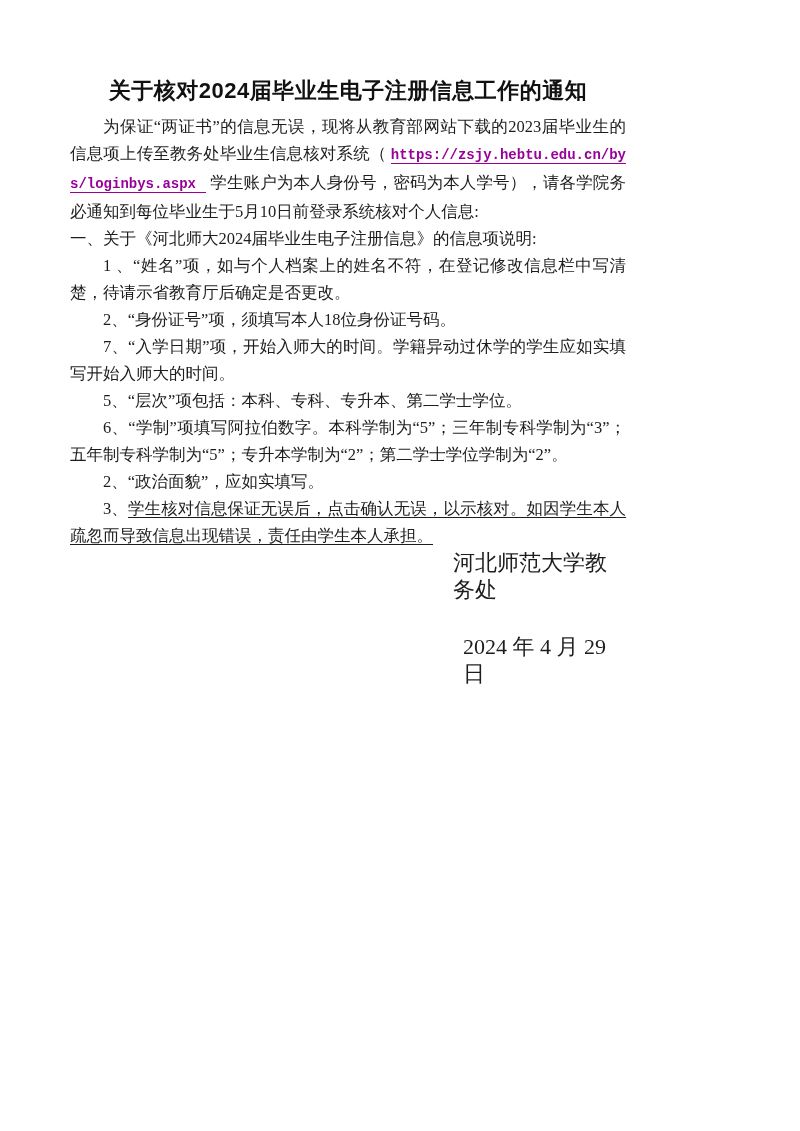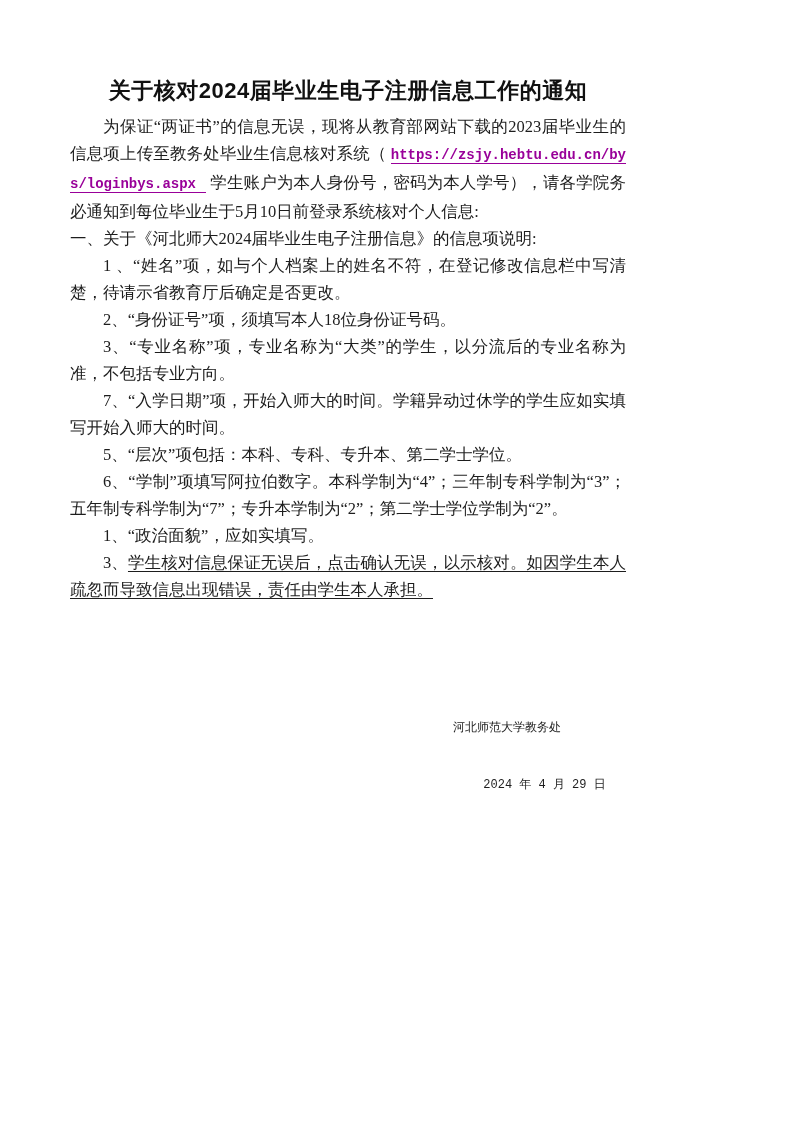--- a/index.html
+++ b/index.html
@@ -38,47 +38,44 @@
     font-size: 14px;
     border-bottom: 1.5px solid #990099;
     padding-right: 10px;
     text-decoration: none;
   }
   .underlined {
     text-decoration: underline;
     text-underline-offset: 3px;
   }
   .signature-block {
-    margin-top: 112px;
-    font-size: 12px;
+    font-size: 22px;
     line-height: 27px;
-    font-family: Liberation Mono, monospace;
   }
   .signature { margin-left: 383px; }
-  .date-line { margin-left: 393px; margin-top: 30px; text-align: center; }
+  .date-line { margin-left: 393px; margin-top: 30px; }
 </style>
 </head>
 <body>
 
 <div class="page">
 
   <h1 class="title">关于核对2024届毕业生电子注册信息工作的通知</h1>
 
 
   <p class="para indent"><span>为保证“两证书”的信息无误，现将从教育部网站下载的2023届毕业生的信息项上传至教务处毕业生信息核对系统（ </span><a class="url-link" href="#">https://zsjy.hebtu.edu.cn/bys/loginbys.aspx</a><span> 学生账户为本人身份号，密码为本人学号），请各学院务必通知到每位毕业生于5月10日前登录系统核对个人信息:</span></p>
 
   <p class="para">一、关于《河北师大2024届毕业生电子注册信息》的信息项说明:</p>
 
   <p class="para indent">1 、“姓名”项，如与个人档案上的姓名不符，在登记修改信息栏中写清楚，待请示省教育厅后确定是否更改。</p>
   <p class="para indent">2、“身份证号”项，须填写本人18位身份证号码。</p>
-  <p class="para indent">3、“专业名称”项，专业名称为“大类”的学生，以分流后的专业名称为准，不包括专业方向。</p>
   <p class="para indent">7、“入学日期”项，开始入师大的时间。学籍异动过休学的学生应如实填写开始入师大的时间。</p>
   <p class="para indent">5、“层次”项包括：本科、专科、专升本、第二学士学位。</p>
-  <p class="para indent">6、“学制”项填写阿拉伯数字。本科学制为“4”；三年制专科学制为“3”；五年制专科学制为“7”；专升本学制为“2”；第二学士学位学制为“2”。</p>
-  <p class="para indent">1、“政治面貌”，应如实填写。</p>
+  <p class="para indent">6、“学制”项填写阿拉伯数字。本科学制为“5”；三年制专科学制为“3”；五年制专科学制为“5”；专升本学制为“2”；第二学士学位学制为“2”。</p>
+  <p class="para indent">2、“政治面貌”，应如实填写。</p>
 
 
 
   <p class="para indent"><span>3、</span><span class="underlined">学生核对信息保证无误后，点击确认无误，以示核对。如因学生本人疏忽而导致信息出现错误，责任由学生本人承担。</span></p>
 
   <div class="signature-block">
     <div class="signature">河北师范大学教务处</div>
     <div class="date-line">2024 年 4 月 29 日</div>
   </div>
 

